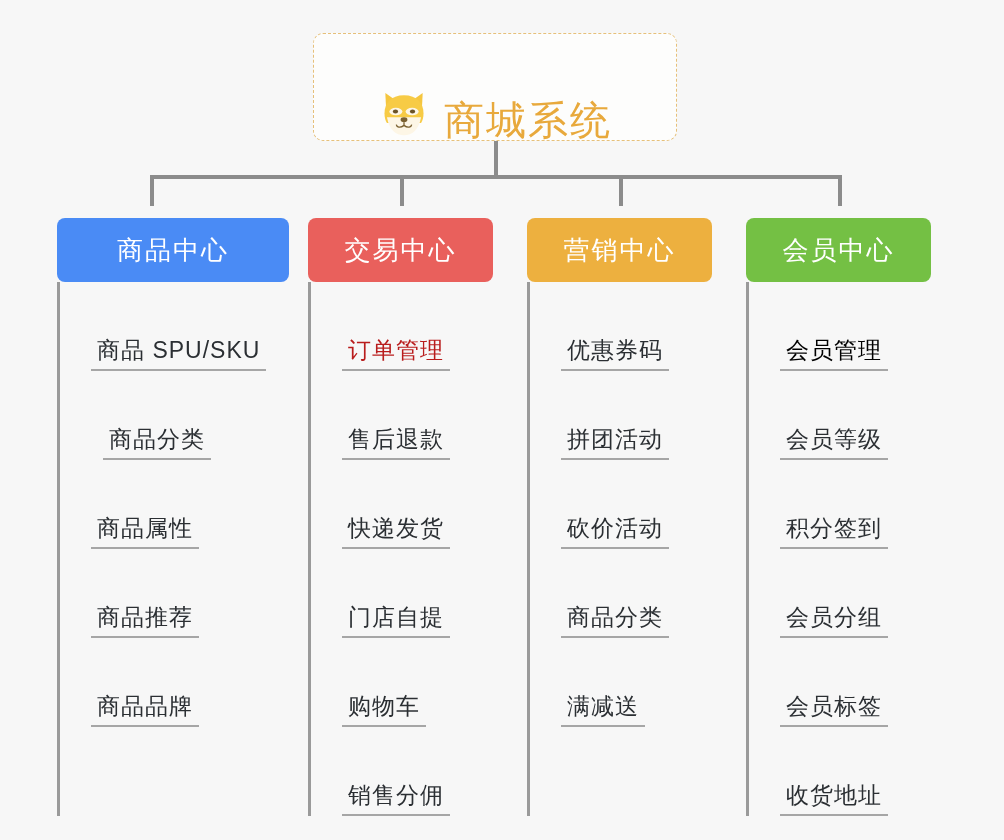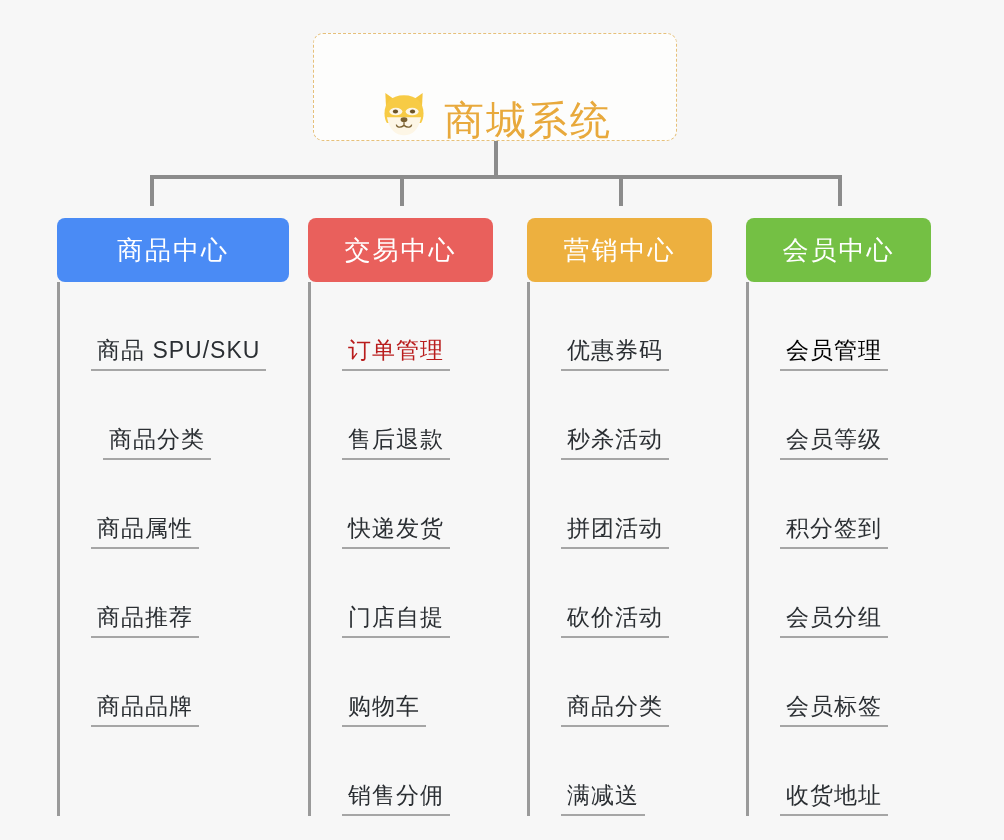--- a/index.html
+++ b/index.html
@@ -183,23 +183,20 @@
   <div class="column" id="col2" style="left:527px;width:185px;">
     <div class="cat-box" style="background: rgb(237, 176, 63);">
       <span class="cat-label">营销中心</span>
     </div>
     <div class="leaf-wrap">
       <div class="spine" style="height: 534px;"></div>
       <div class="leaf">
           <span class="leaf-inner" style="border-bottom-color: rgb(166, 166, 166);"><span class="leaf-label" style="color: rgb(43, 47, 51);">优惠券码</span></span>
         </div>
       <div class="leaf">
-          <span class="leaf-inner" style="border-bottom-color: rgb(166, 166, 166);"><span class="leaf-label" style="color: rgb(43, 47, 51);">秒杀活动</span></span>
-        </div>
-      <div class="leaf">
           <span class="leaf-inner" style="border-bottom-color: rgb(166, 166, 166);"><span class="leaf-label" style="color: rgb(43, 47, 51);">拼团活动</span></span>
         </div>
       <div class="leaf">
           <span class="leaf-inner" style="border-bottom-color: rgb(166, 166, 166);"><span class="leaf-label" style="color: rgb(43, 47, 51);">砍价活动</span></span>
         </div>
       <div class="leaf">
           <span class="leaf-inner" style="border-bottom-color: rgb(166, 166, 166);"><span class="leaf-label" style="color: rgb(43, 47, 51);">商品分类</span></span>
         </div>
       <div class="leaf">
           <span class="leaf-inner" style="border-bottom-color: rgb(166, 166, 166);"><span class="leaf-label" style="color: rgb(43, 47, 51);">满减送</span></span>

